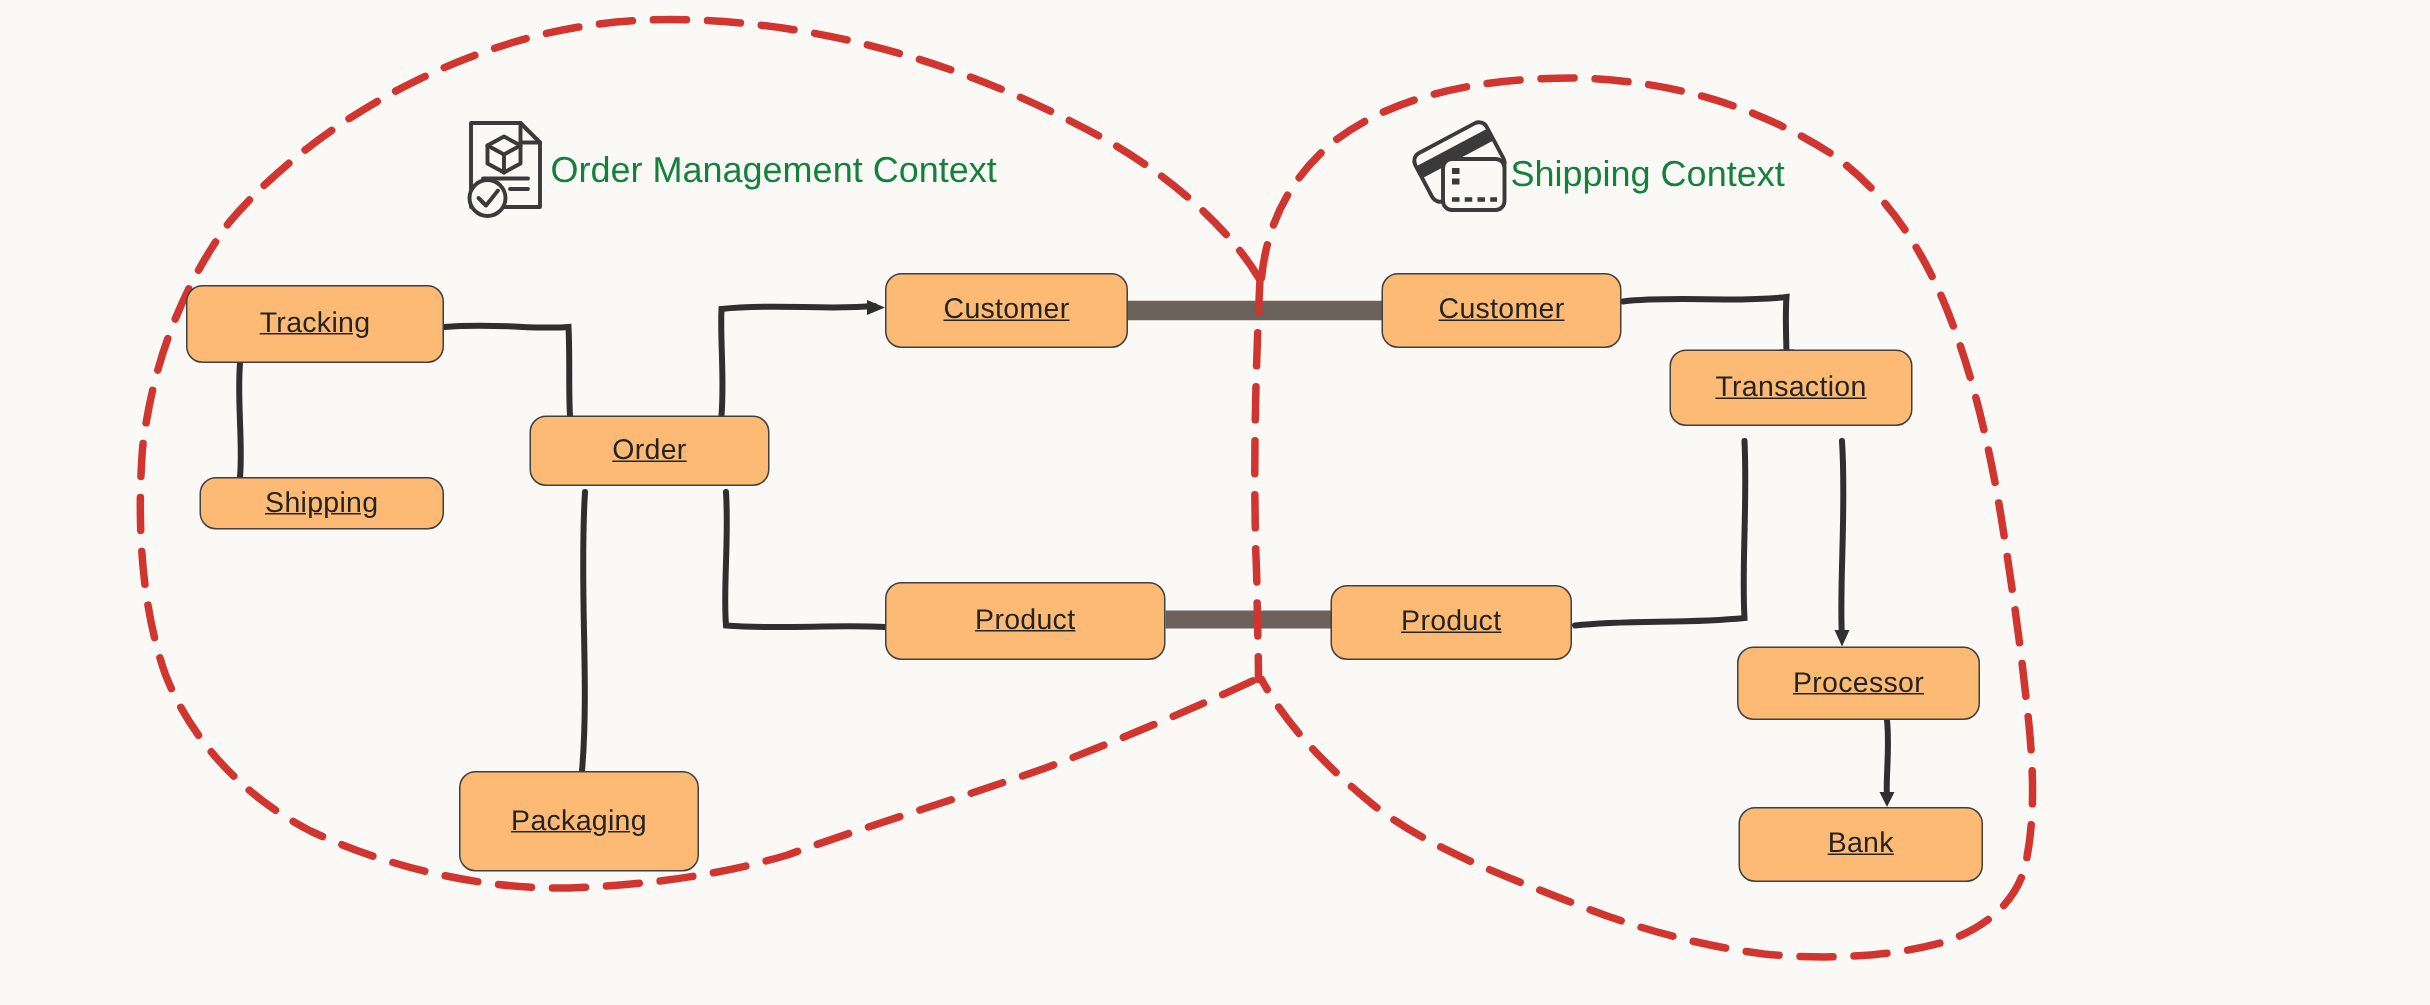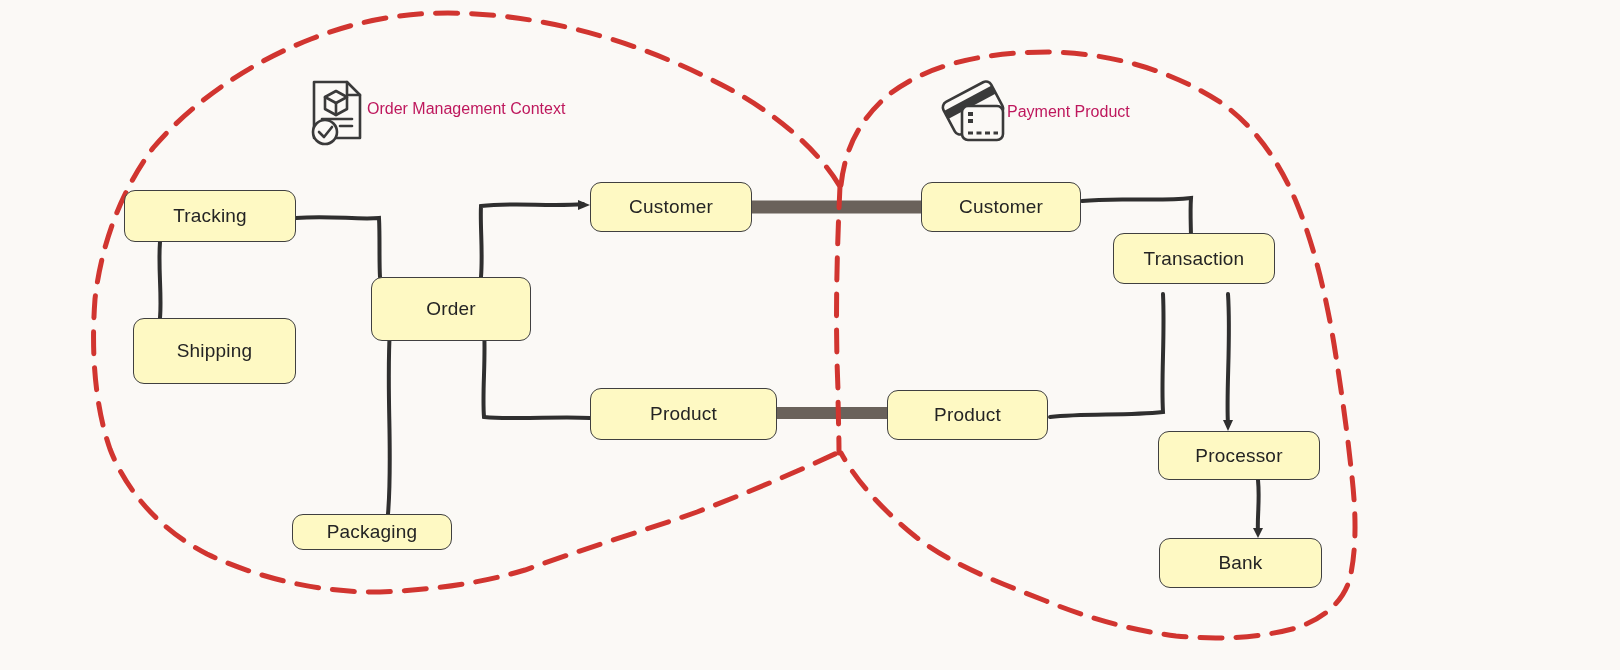--- a/index.html
+++ b/index.html
@@ -6,38 +6,39 @@
   body{
     width:1620px;height:670px;
     background:#fbf9f6;
     font-family:"Liberation Sans",sans-serif;
     position:relative;overflow:hidden;
   }
   .canvas{position:absolute;inset:0;}
   svg.layer{position:absolute;left:0;top:0;}
   .node{
     position:absolute;
-    background:#fef9c3;
+    background:#fdba74;
     border:1.7px solid #404040;
     border-radius:11px;
     display:flex;align-items:center;justify-content:center;
     font-size:19px;color:#242424;
     box-sizing:border-box;
     letter-spacing:0.2px;
+    text-decoration:underline;
   }
   .ctx-title{
     position:absolute;
-    font-size:16px;color:#be185d;
+    font-size:24px;color:#15803d;
     white-space:nowrap;
   }
   
   .n-tracking        {left:124px;top:190px;width:172px;height:52px;}
-  .n-shipping        {left:133px;top:318px;width:163px;height:66px;}
-  .n-order           {left:353px;top:277px;width:160px;height:64px;margin-left:18px;}
-  .n-packaging       {left:292px;top:514px;width:160px;height:36px;}
+  .n-shipping        {left:133px;top:318px;width:163px;height:35px;}
+  .n-order           {left:353px;top:277px;width:160px;height:47px;}
+  .n-packaging       {left:306px;top:514px;width:160px;height:67px;}
   .n-customer-order  {left:590px;top:182px;width:162px;height:50px;}
   .n-product-order   {left:590px;top:388px;width:187px;height:52px;}
   .n-customer-payment{left:921px;top:182px;width:160px;height:50px;}
   .n-transaction     {left:1113px;top:233px;width:162px;height:51px;}
   .n-product-payment {left:887px;top:390px;width:161px;height:50px;}
   .n-processor       {left:1158px;top:431px;width:162px;height:49px;}
   .n-bank            {left:1159px;top:538px;width:163px;height:50px;}
   .t-order-ctx  {left:367px;top:100px;}
   .t-payment-ctx{left:1007px;top:103px;}
 </style>
@@ -117,21 +118,21 @@
         <rect x="946" y="97" width="54" height="9" fill="#3a3a3a" stroke="none"></rect>
       </g>
       <rect x="962" y="106" width="41" height="34" rx="6" fill="#fbf9f6" stroke="#3a3a3a" stroke-width="2.6"></rect>
       <rect x="968" y="112" width="5" height="4" fill="#3a3a3a"></rect>
       <rect x="968" y="119" width="5" height="4" fill="#3a3a3a"></rect>
       <path d="M968,133 L998,133" stroke="#3a3a3a" stroke-width="3" stroke-dasharray="5 3.5" fill="none"></path>
     </g>
   </svg>
 
   <div class="ctx-title t-order-ctx">Order Management Context</div>
-  <div class="ctx-title t-payment-ctx">Payment Product</div>
+  <div class="ctx-title t-payment-ctx">Shipping Context</div>
 
   <div class="node n-tracking">Tracking</div>
   <div class="node n-shipping">Shipping</div>
   <div class="node n-order">Order</div>
   <div class="node n-packaging">Packaging</div>
   <div class="node n-customer-order">Customer</div>
   <div class="node n-product-order">Product</div>
   <div class="node n-customer-payment">Customer</div>
   <div class="node n-transaction">Transaction</div>
   <div class="node n-product-payment">Product</div>

